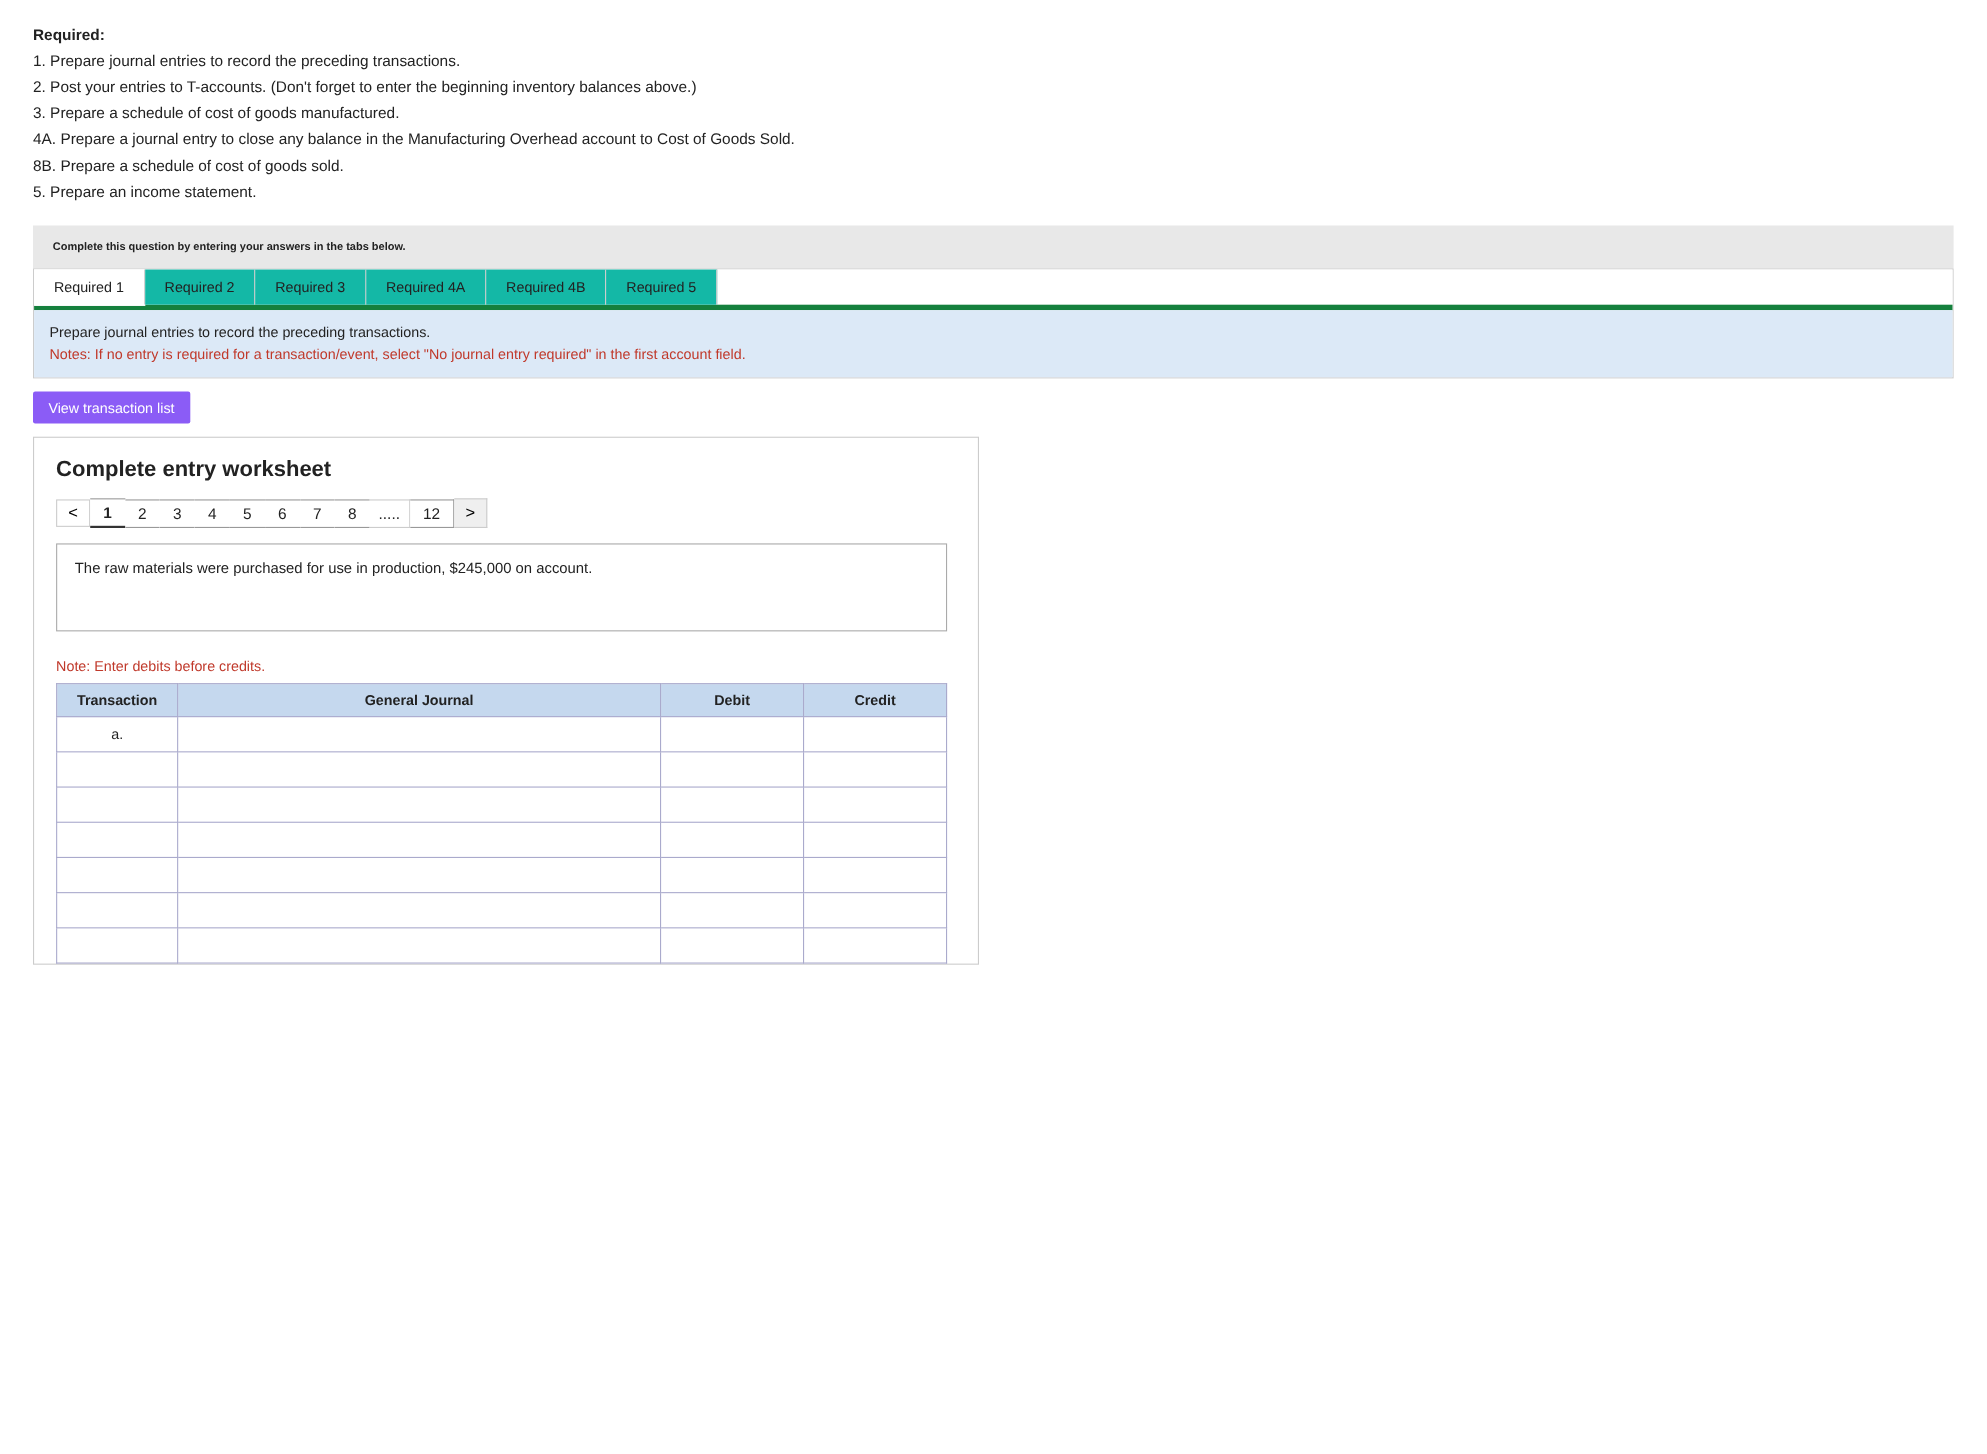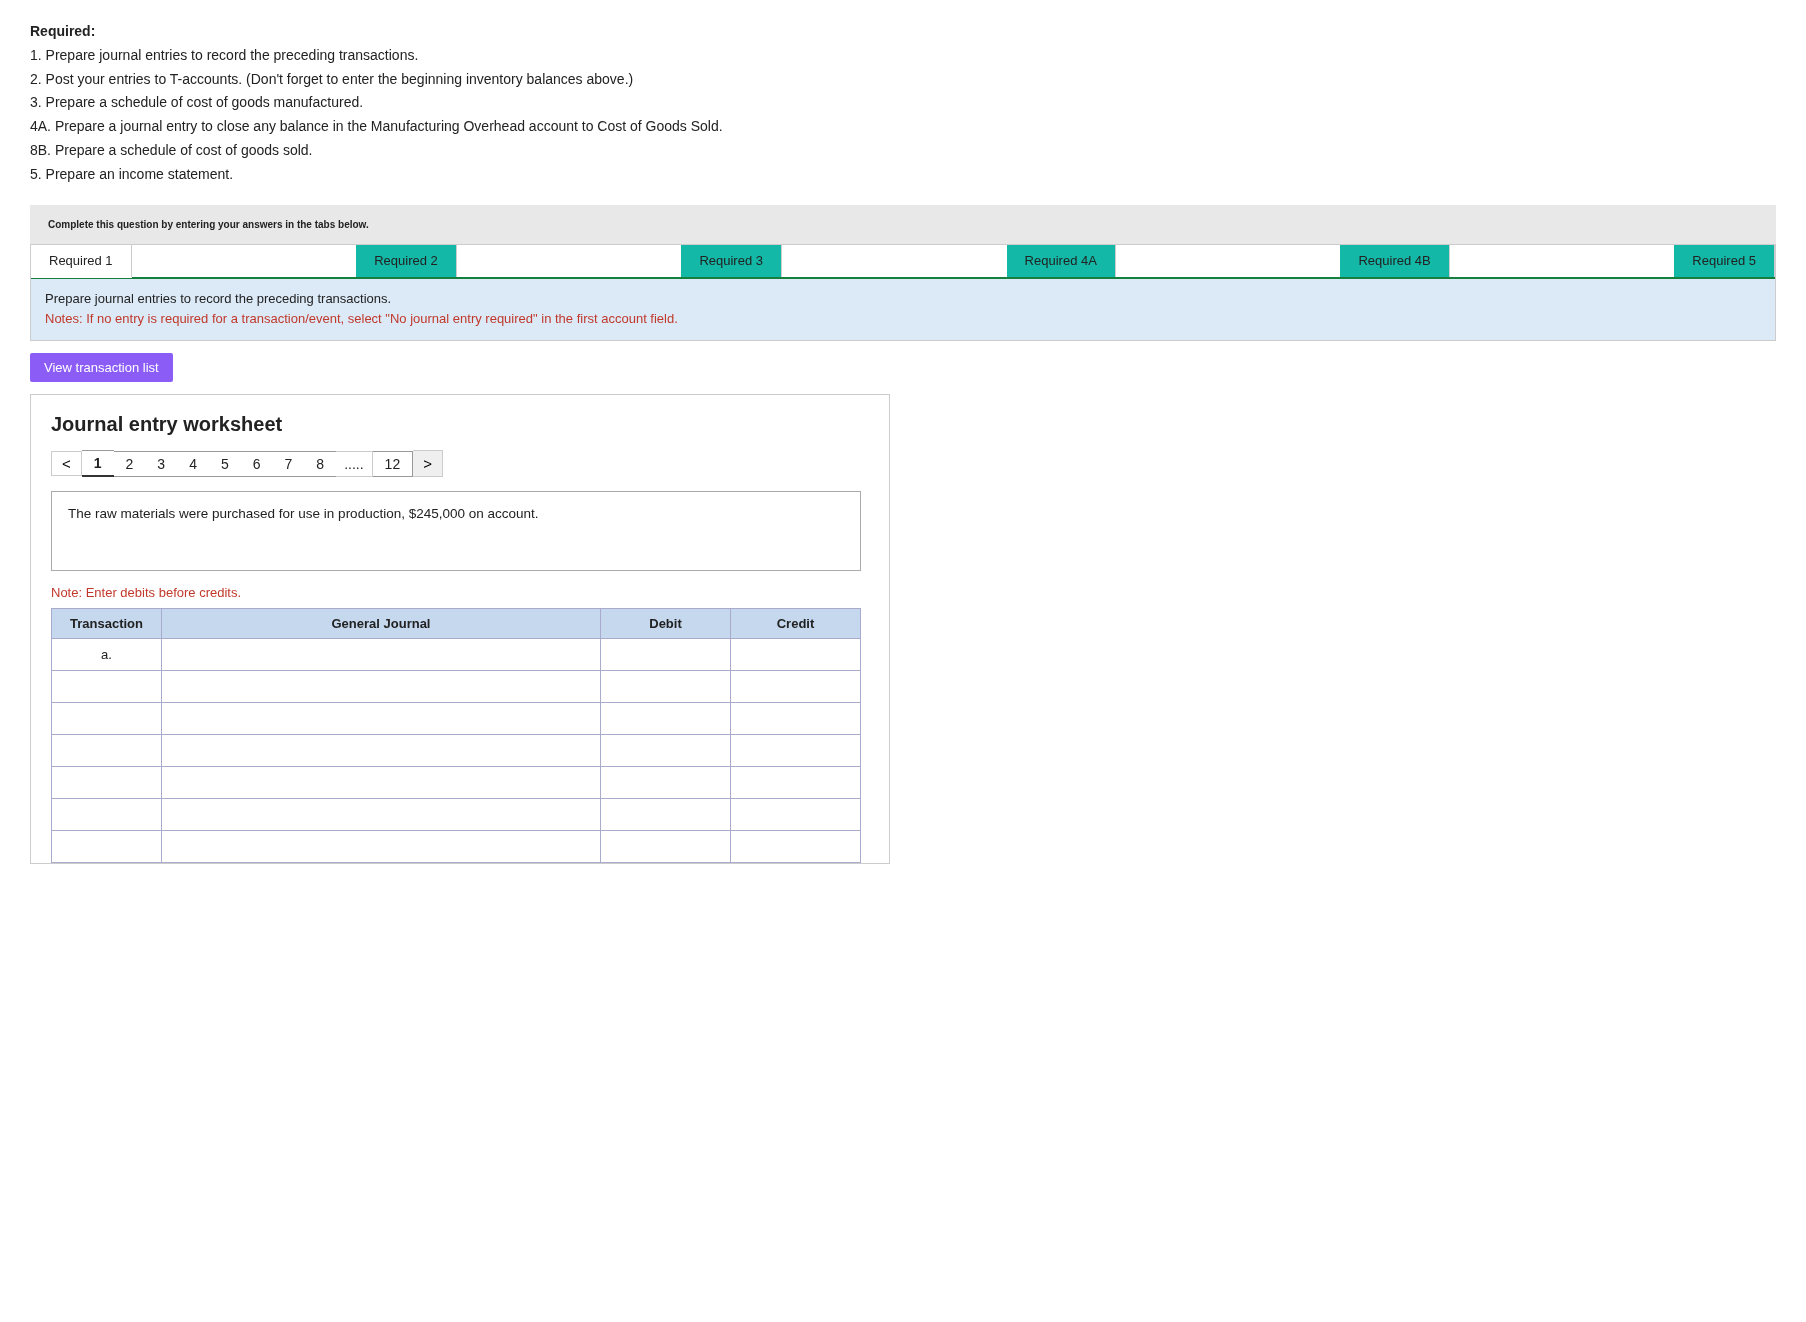--- a/index.html
+++ b/index.html
@@ -27,23 +27,22 @@
       font-size: 10px;
     }
 
     .tabs-container {
       border: 1px solid #ccc;
       margin-bottom: 0;
     }
 
     .tabs-row {
       display: flex;
-      border-bottom: 2px solid #15803d;
-      background: #fff;
-      justify-content: space-between;
+      border-bottom: 5px solid #15803d;
+      background: #fff;
     }
 
     .tab {
       padding: 8px 18px;
       border-right: 1px solid #ccc;
       cursor: pointer;
       font-size: 13px;
       background: #14b8a6;
       user-select: none;
     }
@@ -134,21 +133,21 @@
       border: 1px solid #ccc;
       border-left: none;
       padding: 4px 10px;
       cursor: pointer;
       font-size: 15px;
     }
 
     .transaction-desc-box {
       border: 1px solid #aaa;
       padding: 14px 16px;
-      margin-bottom: 14px;
+      margin-bottom: 24px;
       font-size: 13.5px;
       min-height: 80px;
       background: #fff;
       max-width: 810px;
     }
 
     .note-enter-debits {
       color: #c0392b;
       font-size: 13px;
       margin-bottom: 8px;
@@ -241,21 +240,21 @@
     <span>Prepare journal entries to record the preceding transactions.</span><br>
     <span class="note-red">Notes: If no entry is required for a transaction/event, select "No journal entry required" in the first account field.</span>
   </div>
 </div>
 
 
 <button class="btn-view-transaction">View transaction list</button>
 
 
 <div class="worksheet-box">
-  <div class="worksheet-title">Journal entry worksheet</div>
+  <div class="worksheet-title">Complete entry worksheet</div>
 
   <div class="pagination-row">
     <button class="page-nav">&lt;</button>
     <div class="page-num active-page">1</div>
     <div class="page-num">2</div>
     <div class="page-num">3</div>
     <div class="page-num">4</div>
     <div class="page-num">5</div>
     <div class="page-num">6</div>
     <div class="page-num">7</div>

